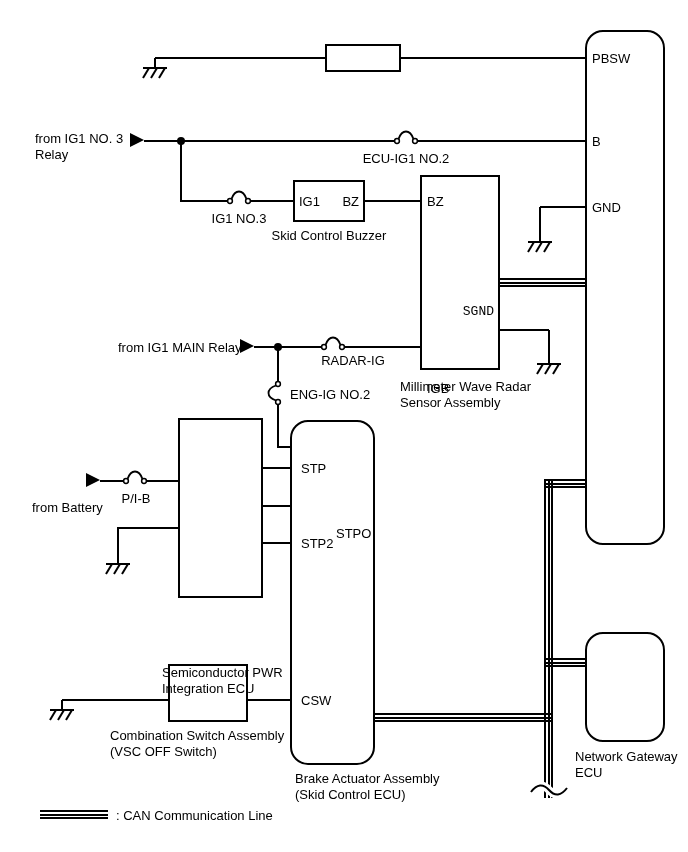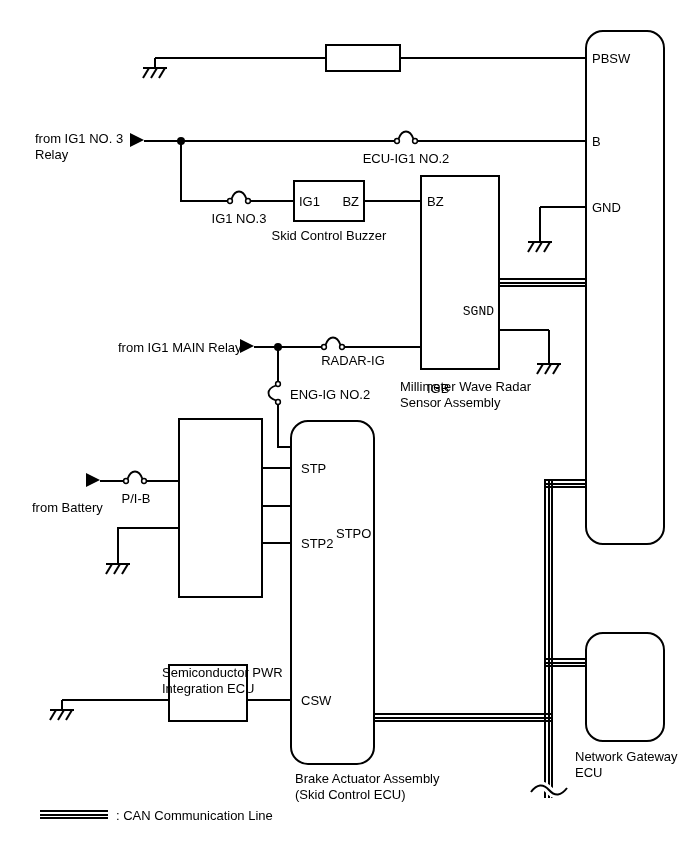--- a/index.html
+++ b/index.html
@@ -171,20 +171,22 @@
   <div class="lbl" style="left:301px; top:461px;">STP</div>
   <div class="lbl" style="left:301px; top:526px;margin-left:35px;">STPO</div>
   <div class="lbl" style="left:301px; top:536px;">STP2</div>
   <div class="lbl" style="left:301px; top:693px;">CSW</div>
 
   <div class="lbl ctr" style="left:264px; top:228px; width:130px;">Skid Control Buzzer</div>
   <div class="lbl" style="left:400px; top:379px;">Millimeter Wave Radar
 Sensor Assembly</div>
   <div class="lbl" style="left:162px; top:626px;margin-top:39px;">Semiconductor PWR
 Integration ECU</div>
+  <div class="lbl" style="left:110px; top:728px;">Combination Switch Assembly
+(VSC OFF Switch)</div>
   <div class="lbl" style="left:295px; top:771px;">Brake Actuator Assembly
 (Skid Control ECU)</div>
   <div class="lbl" style="left:575px; top:749px;">Network Gateway
 ECU</div>
 
   <div class="lbl ctr" style="left:358px; top:151px; width:96px;">ECU-IG1 NO.2</div>
   <div class="lbl ctr" style="left:205px; top:211px; width:68px;">IG1 NO.3</div>
   <div class="lbl ctr" style="left:320px; top:353px; width:66px;">RADAR-IG</div>
   <div class="lbl" style="left:290px; top:387px;">ENG-IG NO.2</div>
   <div class="lbl ctr" style="left:116px; top:491px; width:40px;">P/I-B</div>

